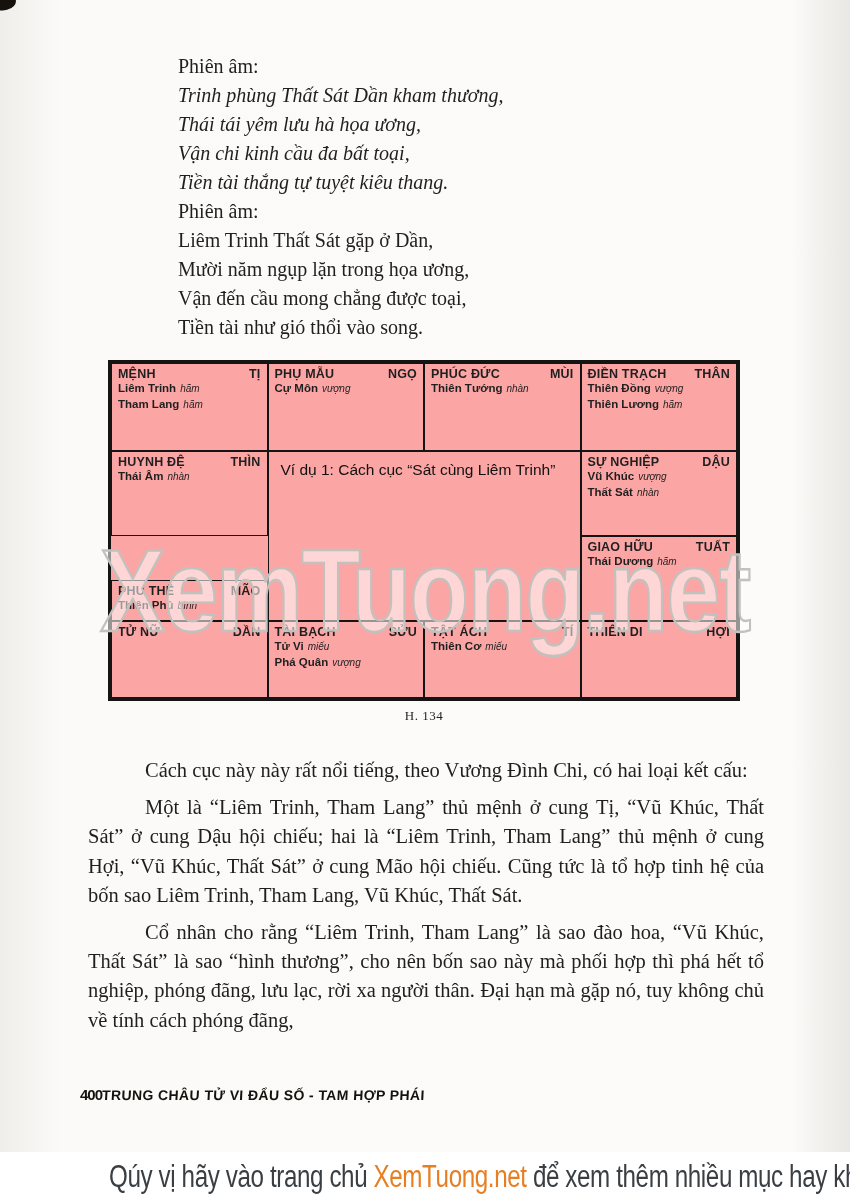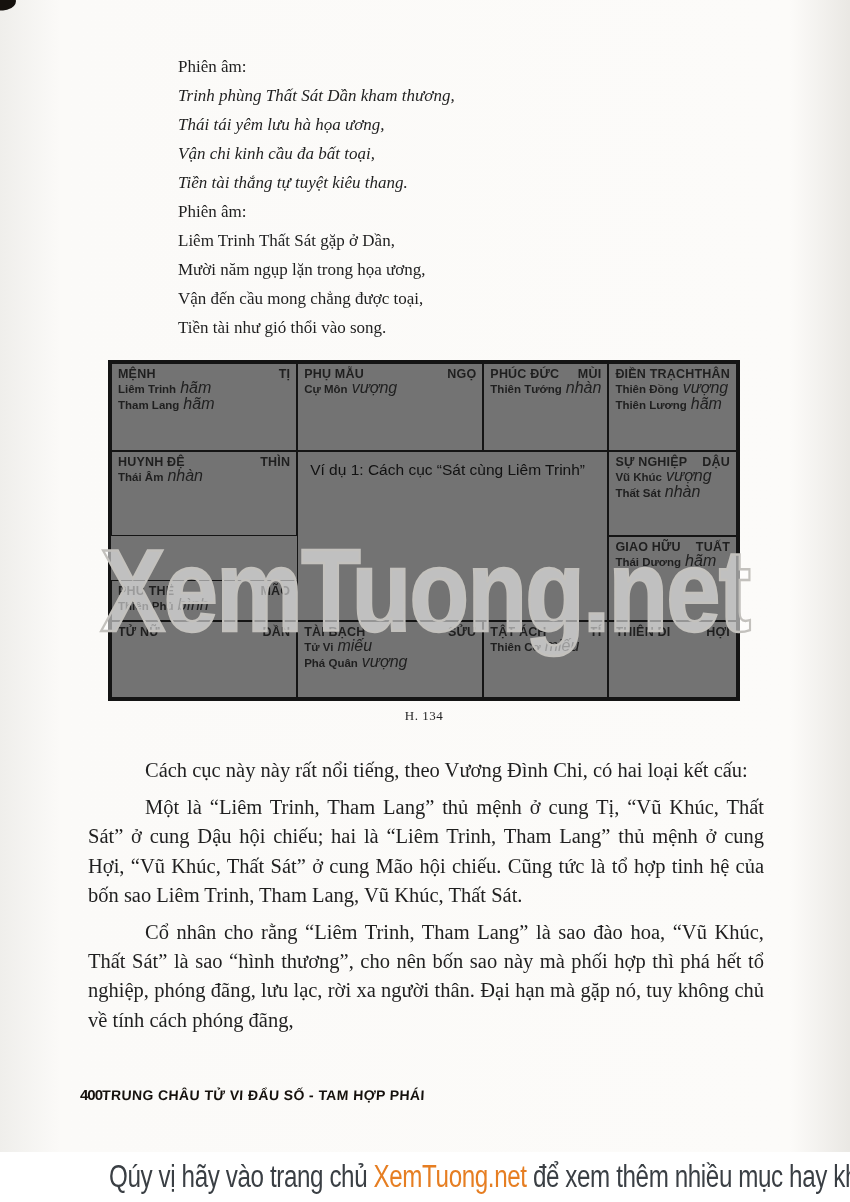--- a/index.html
+++ b/index.html
@@ -3,34 +3,34 @@
 <meta charset="utf-8">
 <style>
   html,body{margin:0;padding:0;}
   body{
     width:850px;height:1202px;position:relative;overflow:hidden;
     background:linear-gradient(90deg,#efeeeb 0px,#fbfaf8 60px,#fcfbf9 790px,#eae8e4 849px);
     font-family:"Liberation Serif",serif;color:#1f1f1f;
   }
   .corner-smudge{position:absolute;left:-6px;top:-6px;width:22px;height:16px;background:#15110d;border-radius:40% 60% 55% 45%;transform:rotate(-12deg);}
   
-  .poem{position:absolute;left:178px;top:52px;font-size:17px;line-height:29px;}
+  .poem{position:absolute;left:178px;top:52px;font-size:20px;line-height:29px;}
   .poem .line{white-space:nowrap;}
   .poem .it{font-style:italic;}
   
   .chart{
     position:absolute;left:108px;top:360px;width:632px;height:341px;
-    display:grid;grid-template-columns:repeat(2,1fr);grid-template-rows:88px 85px 85px 1fr;
-    border:3.5px solid #141414;background:#737373;box-sizing:border-box;z-index:1;
+    display:grid;grid-template-columns:repeat(4,1fr);grid-template-rows:88px 85px 85px 1fr;
+    border:3.5px solid #141414;background:#fca5a5;box-sizing:border-box;z-index:1;
   }
   .cell{border:1.5px solid #141414;padding:3px 6px 2px 6px;box-sizing:border-box;overflow:hidden;background:transparent;}
   .cell-head{display:flex;justify-content:space-between;align-items:baseline;
     font-family:"Liberation Sans",sans-serif;font-weight:bold;font-size:12.5px;letter-spacing:.2px;}
   .star{font-family:"Liberation Sans",sans-serif;font-size:11.5px;font-weight:bold;line-height:14.5px;}
-  .star i{font-weight:normal;font-style:italic;font-size:16px;margin-left:4px;}
+  .star i{font-weight:normal;font-style:italic;font-size:10px;margin-left:4px;}
   .center-cell{grid-column:2/4;grid-row:2/4;border:1.5px solid #141414;padding:9px 12px;box-sizing:border-box;
     font-family:"Liberation Sans",sans-serif;font-size:15.5px;color:#111;}
   .pos-r2c4{grid-column:4;grid-row:2;}
   .pos-r3c1{grid-column:1;grid-row:3;margin-top:44px;}
   .pos-r3c4{grid-column:4;grid-row:3;}
   
   .watermark{
     position:absolute;left:50%;top:524px;transform:translateX(-50%) scaleX(.84);transform-origin:center;
     font-family:"Liberation Sans",sans-serif;font-weight:bold;font-size:116px;white-space:nowrap;
     color:rgba(255,255,255,.55);-webkit-text-stroke:2.5px #c3c1bd;letter-spacing:-2px;z-index:3;pointer-events:none;

